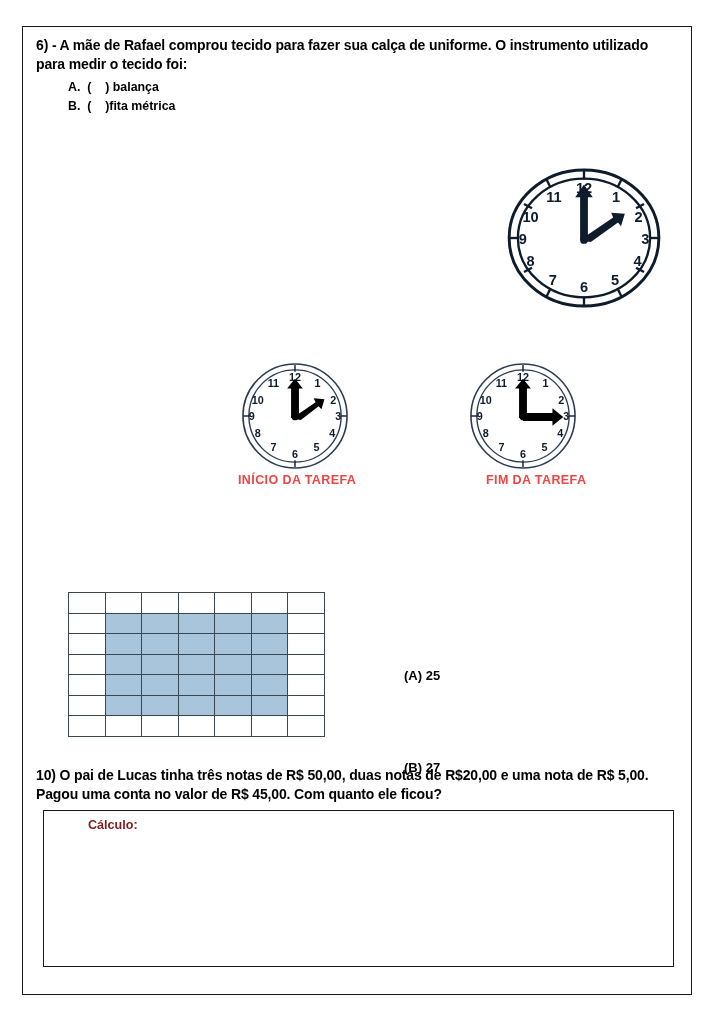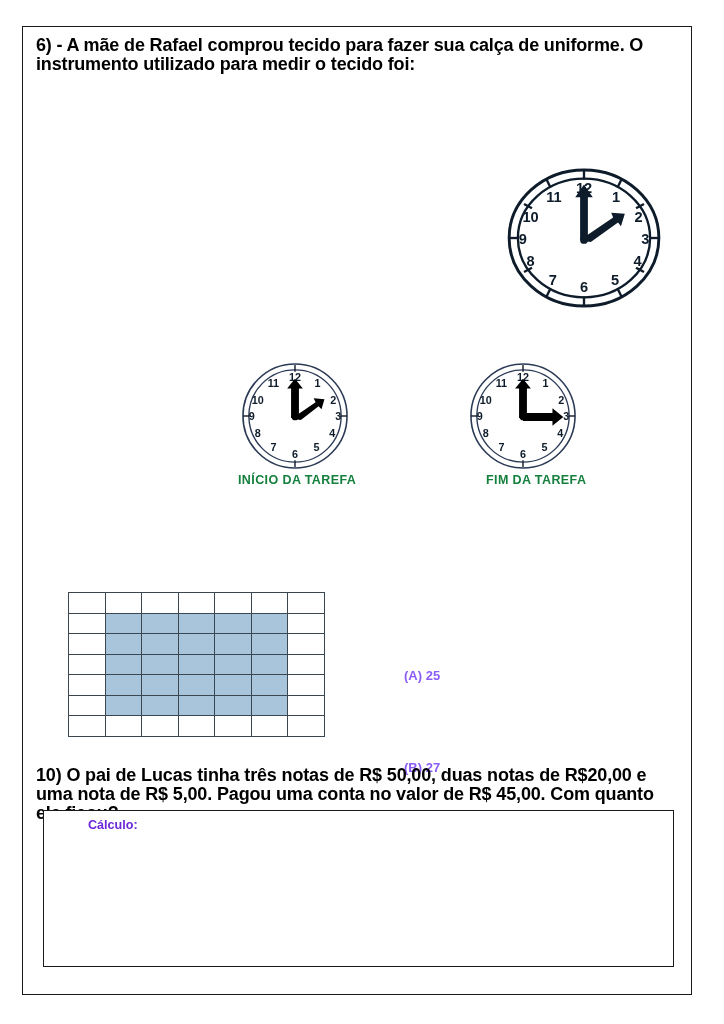--- a/index.html
+++ b/index.html
@@ -31,21 +31,21 @@
     top: 26px;
     width: 670px;
     height: 969px;
     border: 1.6px solid #1a1a1a;
     box-sizing: border-box;
   }
 
   .qtext {
     position: absolute;
     font-weight: bold;
-    font-size: 18px;
+    font-size: 14px;
     line-height: 19px;
     color: #000;
     letter-spacing: -0.15px;
   }
 
   .opt {
     position: absolute;
     font-weight: bold;
     font-size: 12.4px;
     line-height: 19px;
@@ -63,31 +63,31 @@
   #q7-opts { left: 68px; top: 182px; }
 
   
   #q8-text { left: 36px; top: 337px; width: 630px; }
   #q8-opts { left: 36px; top: 378px; }
 
   .clock-label {
     position: absolute;
     font-weight: bold;
     font-size: 12.5px;
-    color: #15803d;
+    color: #ef4444;
     letter-spacing: 0.4px;
     white-space: nowrap;
   }
   #label-inicio { left: 238px; top: 473px; }
   #label-fim { left: 486px; top: 473px; }
 
   
   #q9-text { left: 36px; top: 520px; width: 632px; text-align: justify; }
   #q9-opts { left: 404px; top: 600px; font-size: 13px; line-height: 30.5px; color: #17365d; }
-  #q9-opts div { color: #8b5cf6; }
+  #q9-opts div { color: #000000; }
 
   
   #pool-grid {
     position: absolute;
     left: 68px;
     top: 592px;
     width: 257px;
     height: 145px;
     display: grid;
     grid-template-columns: repeat(7, 1fr);
@@ -118,37 +118,39 @@
     border: 1.5px solid #1a1a1a;
     box-sizing: border-box;
     background: #fff;
   }
   #calc-label {
     position: absolute;
     left: 88px;
     top: 818px;
     font-weight: bold;
     font-size: 12.6px;
-    color: #6d28d9;
+    color: #7f1d1d;
   }
 
   
   .clock { position: absolute; }
   #clock-big { left: 506px; top: 168px; width: 156px; height: 140px; }
   #clock-start { left: 240px; top: 362px; width: 110px; height: 108px; }
   #clock-end { left: 468px; top: 362px; width: 110px; height: 108px; }
 </style>
 </head>
 <body>
 
 <div id="page">
 
   <div id="page-border"></div>
 
   <div class="qtext" id="q6-text">6) - A mãe de Rafael comprou tecido para fazer sua calça de uniforme. O instrumento utilizado para medir o tecido foi:</div>
+  <div class="opt" id="q6-opts-left">A.  (    ) balança
+B.  (    )fita métrica</div>
 
 
   <svg class="clock" id="clock-big" viewBox="0 0 160 144">
     <ellipse cx="80" cy="72" rx="77" ry="70" fill="#ffffff" stroke="#0d1b2a" stroke-width="3"></ellipse>
     <ellipse cx="80" cy="72" rx="68" ry="61" fill="#ffffff" stroke="#0d1b2a" stroke-width="2.4"></ellipse>
 
     <g stroke="#0d1b2a" stroke-width="2.4">
       <line x1="80" y1="2" x2="80" y2="12"></line>
       <line x1="80" y1="132" x2="80" y2="142"></line>
       <line x1="3" y1="72" x2="13" y2="72"></line>

